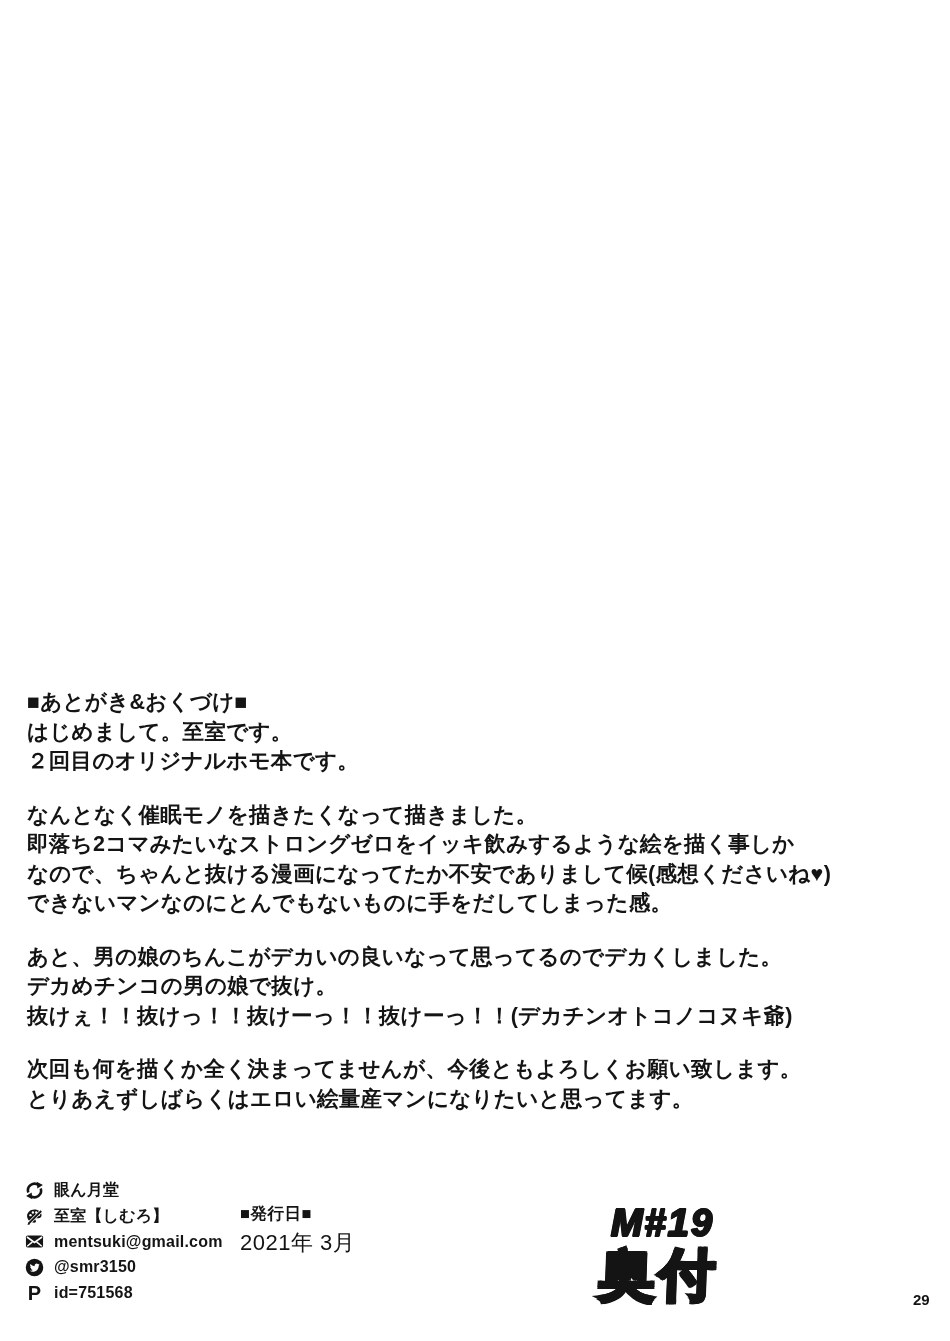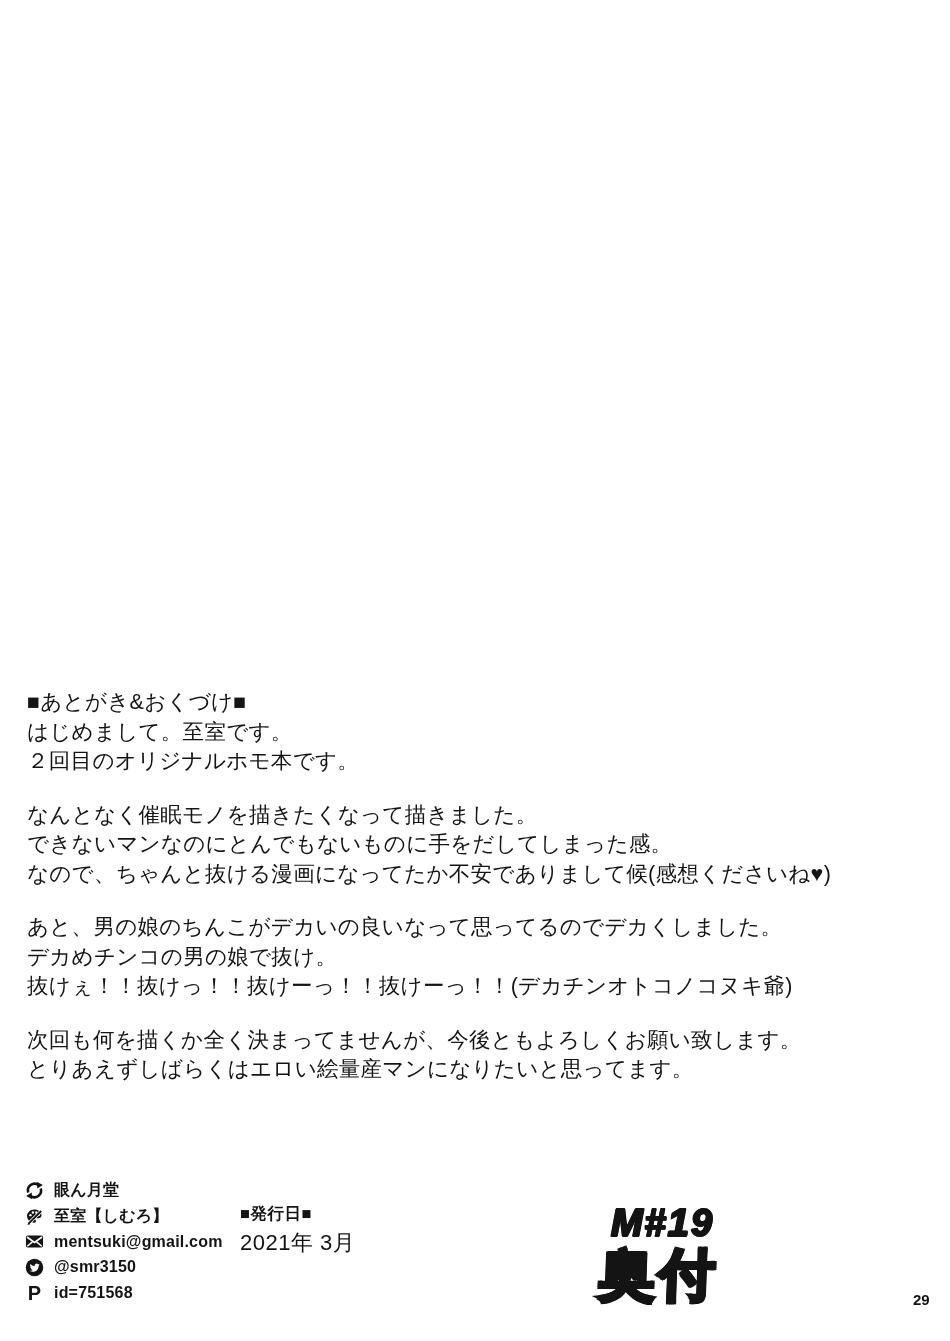--- a/index.html
+++ b/index.html
@@ -17,21 +17,21 @@
   .afterword{
     position:absolute;
     left:27px;top:688px;width:890px;
   }
   .para{margin:0;}
   .para + .para{margin-top:24px;}
   .line{
     display:block;
     font-size:21.5px;
     line-height:29.5px;
-    font-weight:400;
+    font-weight:700;
     letter-spacing:0.3px;
     white-space:nowrap;
   }
 
   
   .credits{
     position:absolute;
     left:25px;top:1180px;
   }
   .credit-row{
@@ -94,22 +94,23 @@
 <div class="page">
 
   <section class="afterword">
     <p class="para">
       <span class="line">■あとがき&amp;おくづけ■</span>
       <span class="line">はじめまして。至室です。</span>
       <span class="line">２回目のオリジナルホモ本です。</span>
     </p>
     <p class="para">
       <span class="line">なんとなく催眠モノを描きたくなって描きました。</span>
+      <span class="line">即落ち2コマみたいなストロングゼロをイッキ飲みするような絵を描く事しか</span>
+      <span class="line">なので、ちゃんと抜ける漫画になってたか不安でありまして候(感想くださいね♥)</span>
       <span class="line">できないマンなのにとんでもないものに手をだしてしまった感。</span>
-      <span class="line">なので、ちゃんと抜ける漫画になってたか不安でありまして候(感想くださいね♥)</span>
     </p>
     <p class="para">
       <span class="line">あと、男の娘のちんこがデカいの良いなって思ってるのでデカくしました。</span>
       <span class="line">デカめチンコの男の娘で抜け。</span>
       <span class="line">抜けぇ！！抜けっ！！抜けーっ！！抜けーっ！！(デカチンオトコノコヌキ爺)</span>
     </p>
     <p class="para">
       <span class="line">次回も何を描くか全く決まってませんが、今後ともよろしくお願い致します。</span>
       <span class="line">とりあえずしばらくはエロい絵量産マンになりたいと思ってます。</span>
     </p>

